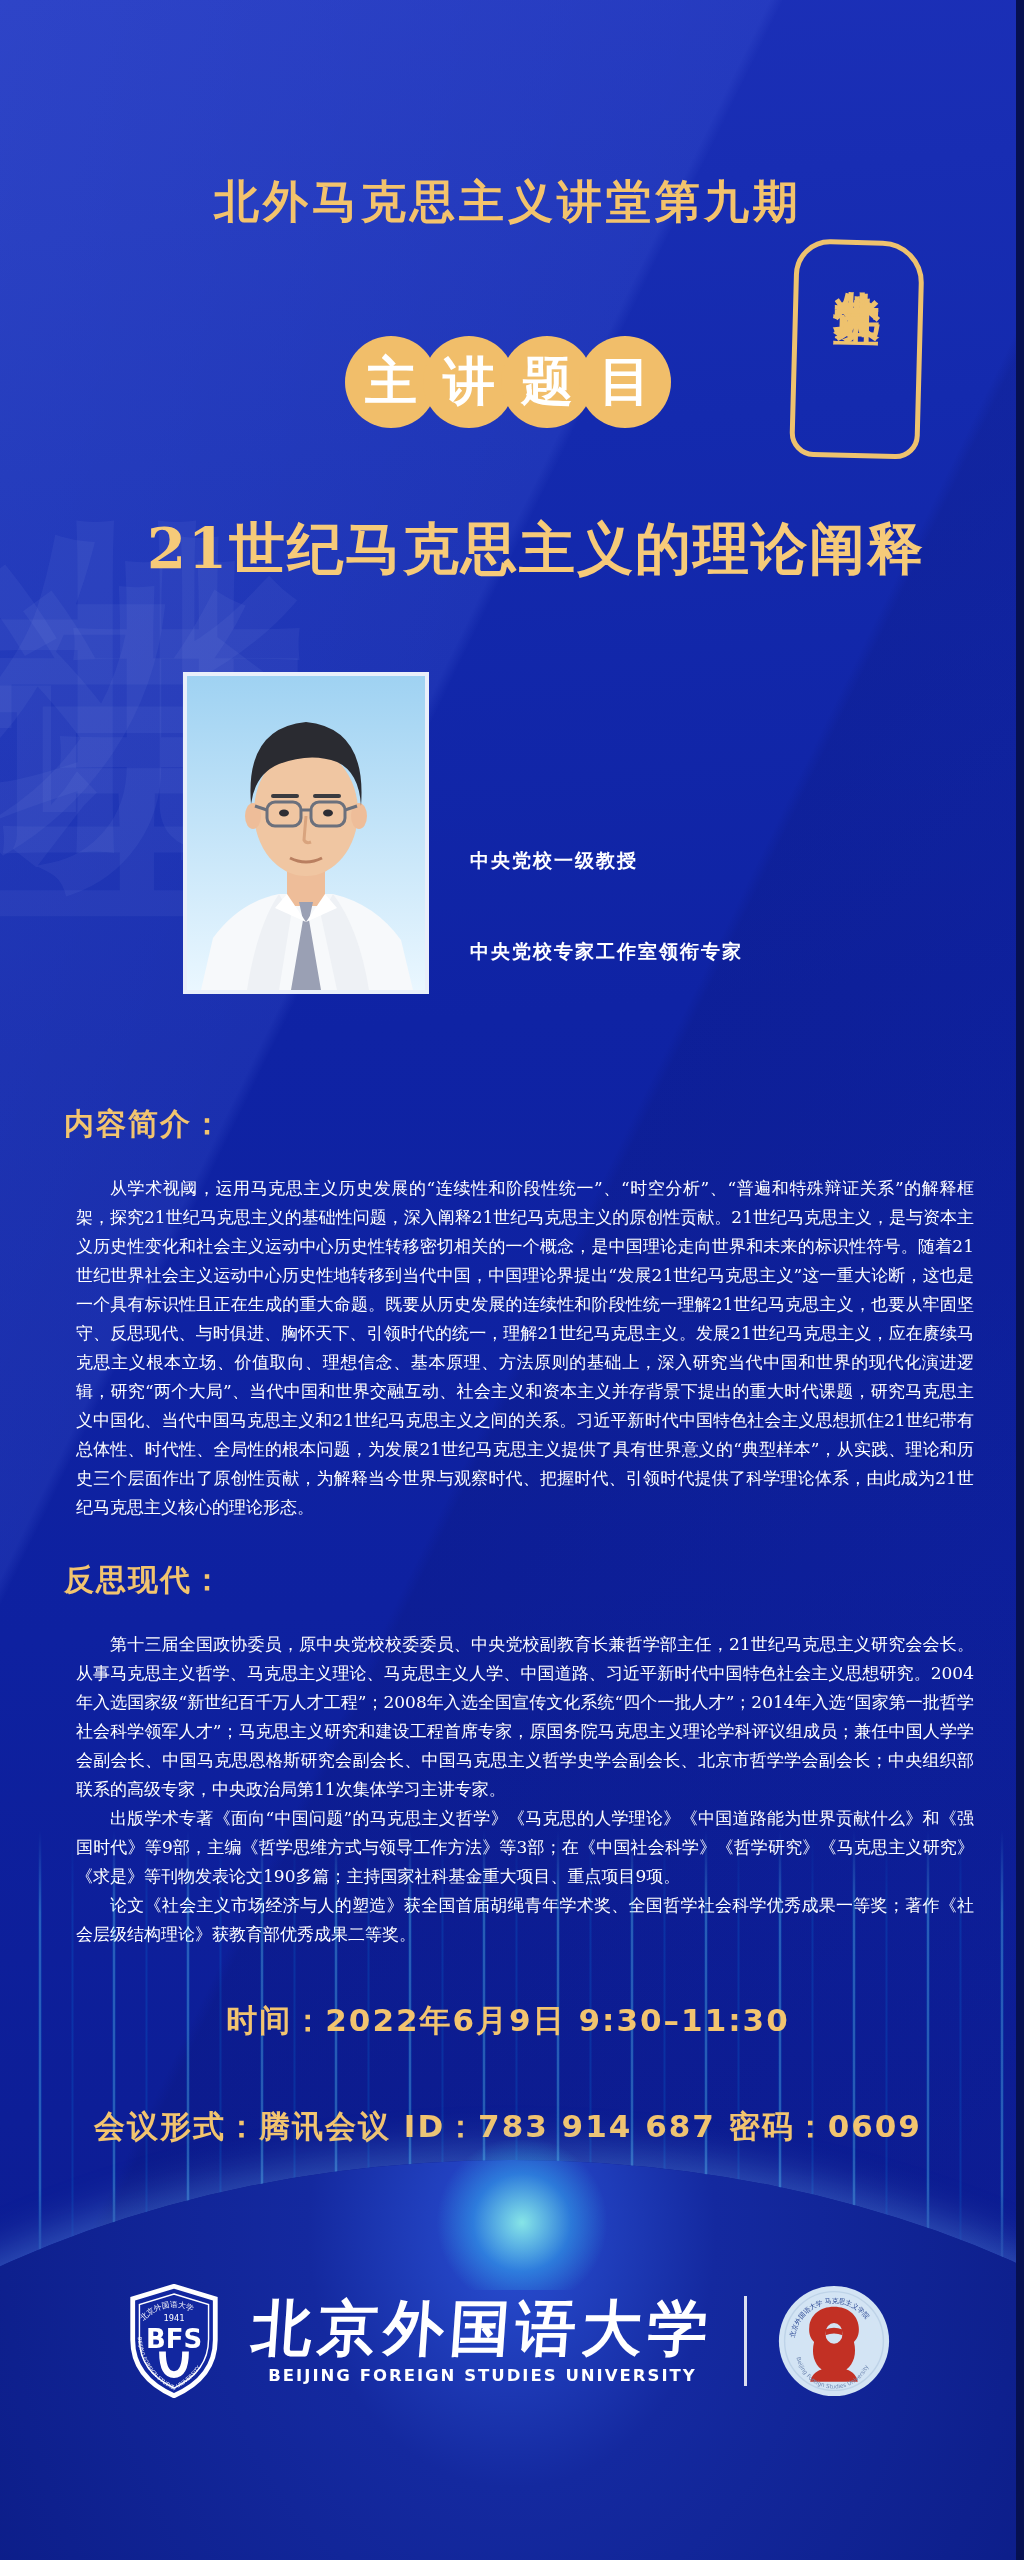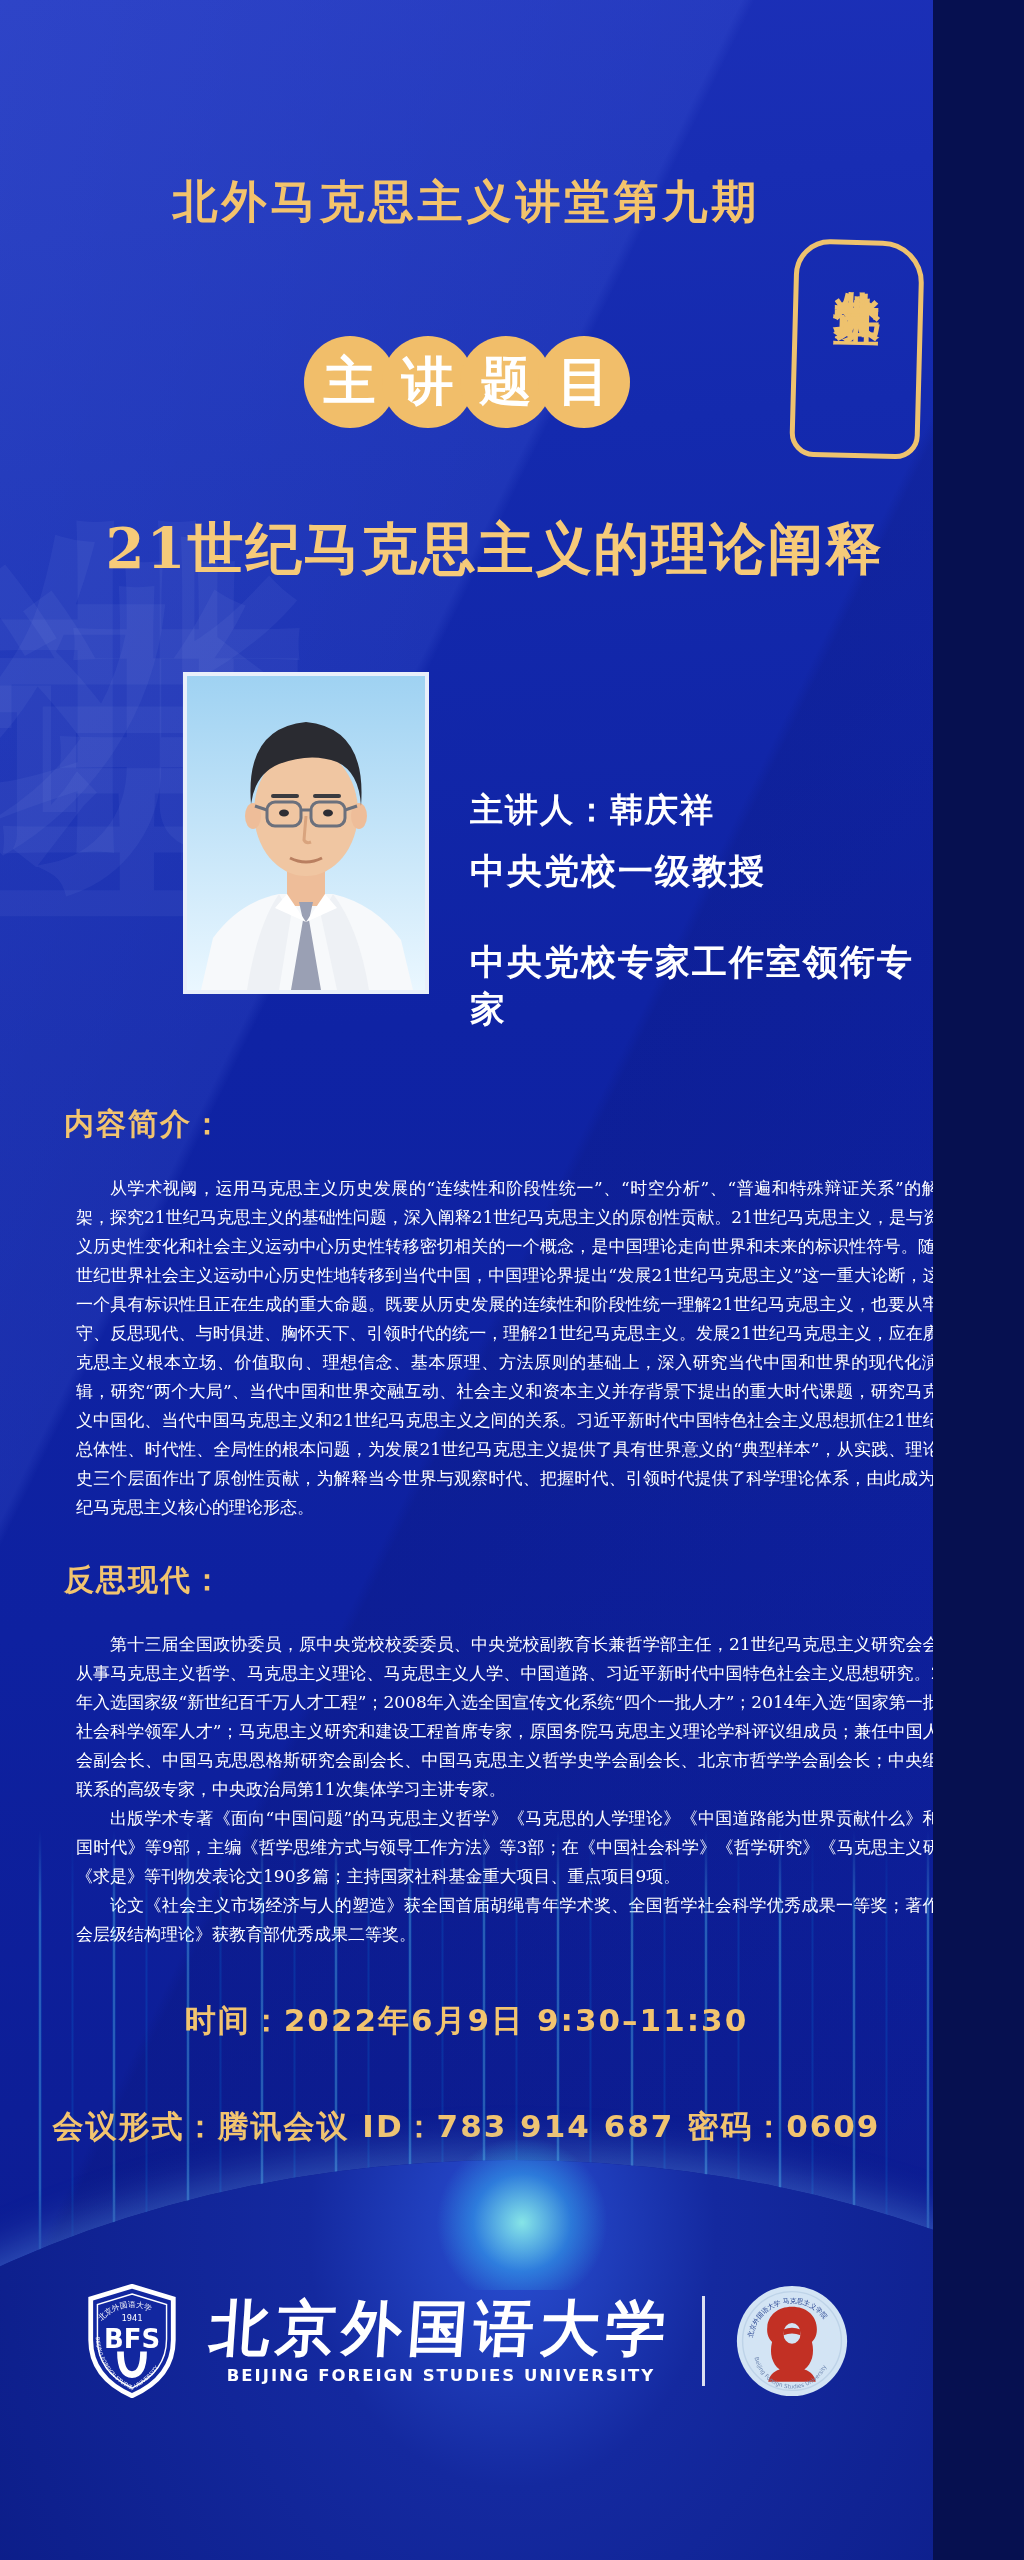--- a/index.html
+++ b/index.html
@@ -1,17 +1,17 @@
 <!DOCTYPE html>
 <html><head>
 <meta charset="utf-8">
 <style>
   html,body{margin:0;padding:0;background:#061050;}
   #poster{
-    position:relative;width:933px;height:2560px;overflow:hidden;
+    position:relative;width:1016px;height:2560px;overflow:hidden;
     font-family:"DejaVu Serif","Liberation Serif",serif;
     background:linear-gradient(175deg,#1c30b8 0%,#142aae 18%,#0f23a4 40%,#0e21a0 62%,#0d1e97 80%,#0c1b8e 100%);
   }
   
   .diag{
     position:absolute;inset:0;
     background:
       linear-gradient(116deg, rgba(110,140,255,0.22) 0%, rgba(110,140,255,0.12) 34%, rgba(110,140,255,0.0) 34.6%),
       linear-gradient(116deg, rgba(0,0,0,0) 52%, rgba(8,16,100,0.18) 52.6%, rgba(8,16,100,0.0) 100%);
   }
@@ -58,21 +58,21 @@
   .photo svg{display:block;}
   
   .speaker-name{
     position:absolute;left:470px;top:788px;
     font-family:"DejaVu Sans","Liberation Sans",sans-serif;
     font-size:33px;font-weight:bold;color:#ffffff;letter-spacing:2px;
   }
   .speaker-line{
     position:absolute;left:470px;
     font-family:"DejaVu Sans","Liberation Sans",sans-serif;
-    font-size:35px;font-weight:bold;color:#ffffff;letter-spacing:2px;
+    font-size:19px;font-weight:bold;color:#ffffff;letter-spacing:2px;
   }
   .speaker-line.l2{top:848px;}
   .speaker-line.l3{top:903px;margin-top:36px;}
   
   .host-line{
     position:absolute;top:1046px;left:0;width:100%;text-align:center;
     font-family:"DejaVu Sans","Liberation Sans",sans-serif;
     font-size:29px;font-weight:bold;color:#f2c46f;letter-spacing:2px;
   }
   
@@ -211,21 +211,20 @@
       <line x1="158" y1="134" x2="170" y2="130" stroke="#6b707c" stroke-width="3"></line>
 
       <ellipse cx="97" cy="137" rx="5" ry="3.5" fill="#2d2d33"></ellipse>
       <ellipse cx="141" cy="137" rx="5" ry="3.5" fill="#2d2d33"></ellipse>
 
       <path d="M119 140 L117 164 Q119 168 124 166" fill="none" stroke="#d9a47e" stroke-width="3"></path>
       <path d="M103 182 Q119 190 135 182" fill="none" stroke="#b97f60" stroke-width="3"></path>
     </svg>
   </div>
 
-  <div class="speaker-name">主讲人：韩庆祥</div>
   <div class="speaker-line l2">中央党校一级教授</div>
   <div class="speaker-line l3">中央党校专家工作室领衔专家</div>
 
 
   <div class="section-heading h-intro">内容简介：</div>
   <div class="body-block b-intro">
     <p>从学术视阈，运用马克思主义历史发展的“连续性和阶段性统一”、“时空分析”、“普遍和特殊辩证关系”的解释框架，探究21世纪马克思主义的基础性问题，深入阐释21世纪马克思主义的原创性贡献。21世纪马克思主义，是与资本主义历史性变化和社会主义运动中心历史性转移密切相关的一个概念，是中国理论走向世界和未来的标识性符号。随着21世纪世界社会主义运动中心历史性地转移到当代中国，中国理论界提出“发展21世纪马克思主义”这一重大论断，这也是一个具有标识性且正在生成的重大命题。既要从历史发展的连续性和阶段性统一理解21世纪马克思主义，也要从牢固坚守、反思现代、与时俱进、胸怀天下、引领时代的统一，理解21世纪马克思主义。发展21世纪马克思主义，应在赓续马克思主义根本立场、价值取向、理想信念、基本原理、方法原则的基础上，深入研究当代中国和世界的现代化演进逻辑，研究“两个大局”、当代中国和世界交融互动、社会主义和资本主义并存背景下提出的重大时代课题，研究马克思主义中国化、当代中国马克思主义和21世纪马克思主义之间的关系。习近平新时代中国特色社会主义思想抓住21世纪带有总体性、时代性、全局性的根本问题，为发展21世纪马克思主义提供了具有世界意义的“典型样本”，从实践、理论和历史三个层面作出了原创性贡献，为解释当今世界与观察时代、把握时代、引领时代提供了科学理论体系，由此成为21世纪马克思主义核心的理论形态。</p>
   </div>
 
   <div class="section-heading h-bio">反思现代：</div>

